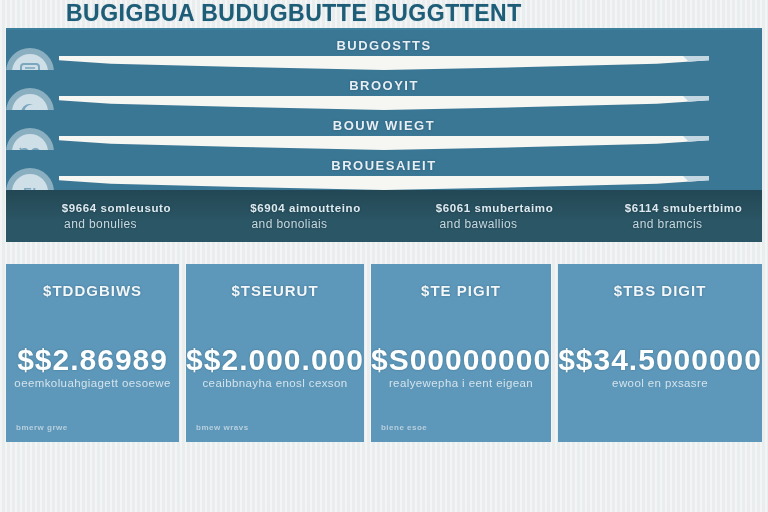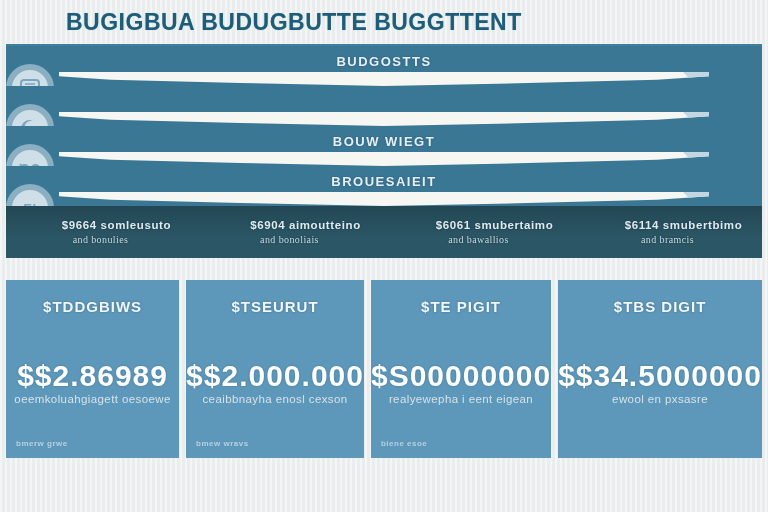--- a/index.html
+++ b/index.html
@@ -4,21 +4,21 @@
 <style>
   html,body{margin:0;padding:0;}
   body{
     width:768px;height:512px;overflow:hidden;position:relative;
     font-family:"Liberation Sans",sans-serif;
     background:
       repeating-linear-gradient(90deg, rgba(255,255,255,.45) 0 2px, rgba(0,0,0,0) 2px 5px),
       #e9edee;
   }
   
-  .title-bar{height:44px;display:flex;align-items:center;padding-left:66px;box-sizing:border-box;}
+  .title-bar{height:28px;display:flex;padding-left:66px;box-sizing:border-box;}
   .title-bar h1{
     margin:0;font-size:23px;font-weight:bold;color:#1e5d77;letter-spacing:.5px;
     text-shadow:0 0 1px rgba(30,93,119,.35);
   }
   
   .band{
     position:relative;margin:0 6px;height:162px;background:linear-gradient(180deg,#4c8cab 0%,#45839f 100%);
     border-top:2px solid #3f7f9e;box-sizing:border-box;display:flex;overflow:hidden;flex-direction:column;
   }
   .band-col{position:relative;flex:1;overflow:hidden;}
@@ -87,21 +87,21 @@
     color:#7ba6bd;font-weight:bold;font-size:13px;letter-spacing:.5px;
   }
   .badge-inner svg{display:block;}
   
   .dark-band{
     margin:0 6px;height:52px;background:linear-gradient(180deg,#234754 0%,#2b5665 60%,#2b5665 100%);
     display:flex;align-items:center;
   }
   .dark-col{flex:1;text-align:center;color:#dfeaef;text-shadow:0 0 2px rgba(10,40,55,.6);}
   .dark-line1{font-size:11.5px;font-weight:bold;letter-spacing:.6px;padding-left:32px;}
-  .dark-line2{font-size:10px;margin-top:3px;letter-spacing:.4px;color:#c9d9e1;font-family:Liberation Serif, serif;}
+  .dark-line2{font-size:12px;margin-top:3px;letter-spacing:.4px;color:#c9d9e1;}
   
   .spacer{height:22px;}
   .cards{margin:0 6px;height:178px;display:flex;gap:7px;}
   .card{
     flex:1;background:#5d97b9;position:relative;color:#fff;text-align:center;overflow:visible;
   }
   .card-title{
     margin-top:18px;font-size:15px;font-weight:bold;letter-spacing:1px;color:#f2f7fa;
     text-shadow:0 0 2px rgba(30,70,95,.5);white-space:nowrap;
   }
@@ -147,20 +147,21 @@
           <rect x="1" y="1" width="18" height="12" rx="3" fill="none" stroke="#7ba6bd" stroke-width="2"></rect>
           <path d="M6 13 L6 17 L11 13 Z" fill="#7ba6bd"></path>
           <line x1="5" y1="5" x2="15" y2="5" stroke="#7ba6bd" stroke-width="1.5"></line>
           <line x1="5" y1="9" x2="12" y2="9" stroke="#7ba6bd" stroke-width="1.5"></line>
         </svg>
       </div>
     </div>
   </div>
 
   <div class="band-col">
+    <div class="band-header">BROOYIT</div>
     <div class="wave"></div>
     <div class="doc">
       <div class="fold"></div>
       <div class="doc-lines lines-a"></div>
       <div class="big-circle">
         <div class="crescent-shape"></div>
       </div>
       <div class="highlight-box">
         <div class="teal-bar"></div>
         <div class="dense-lines"></div>

